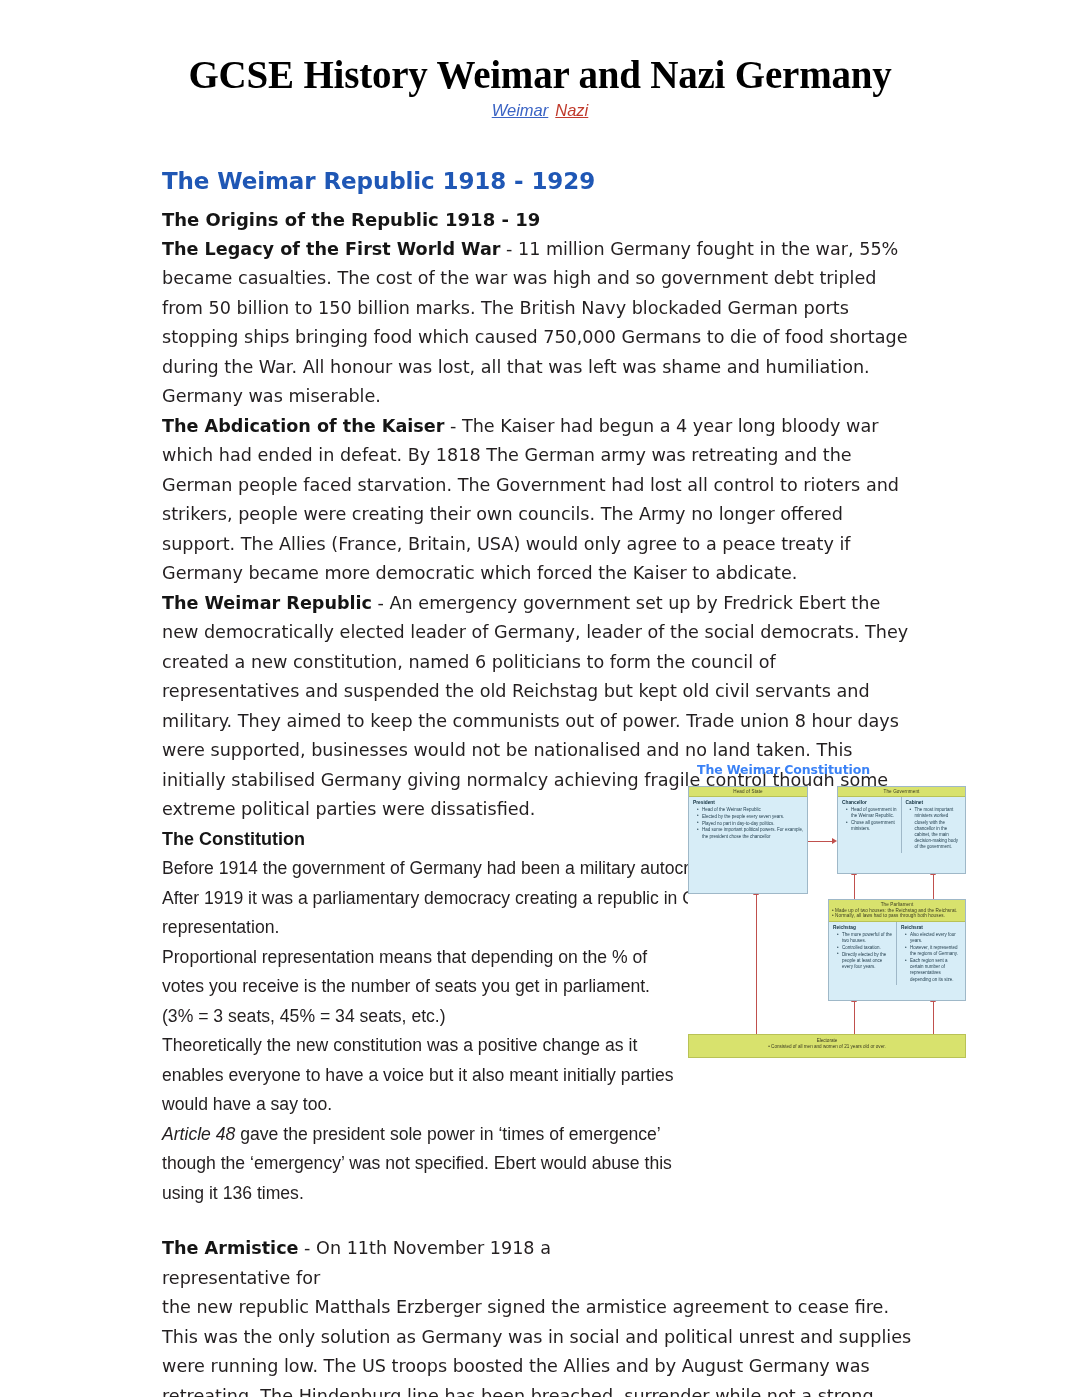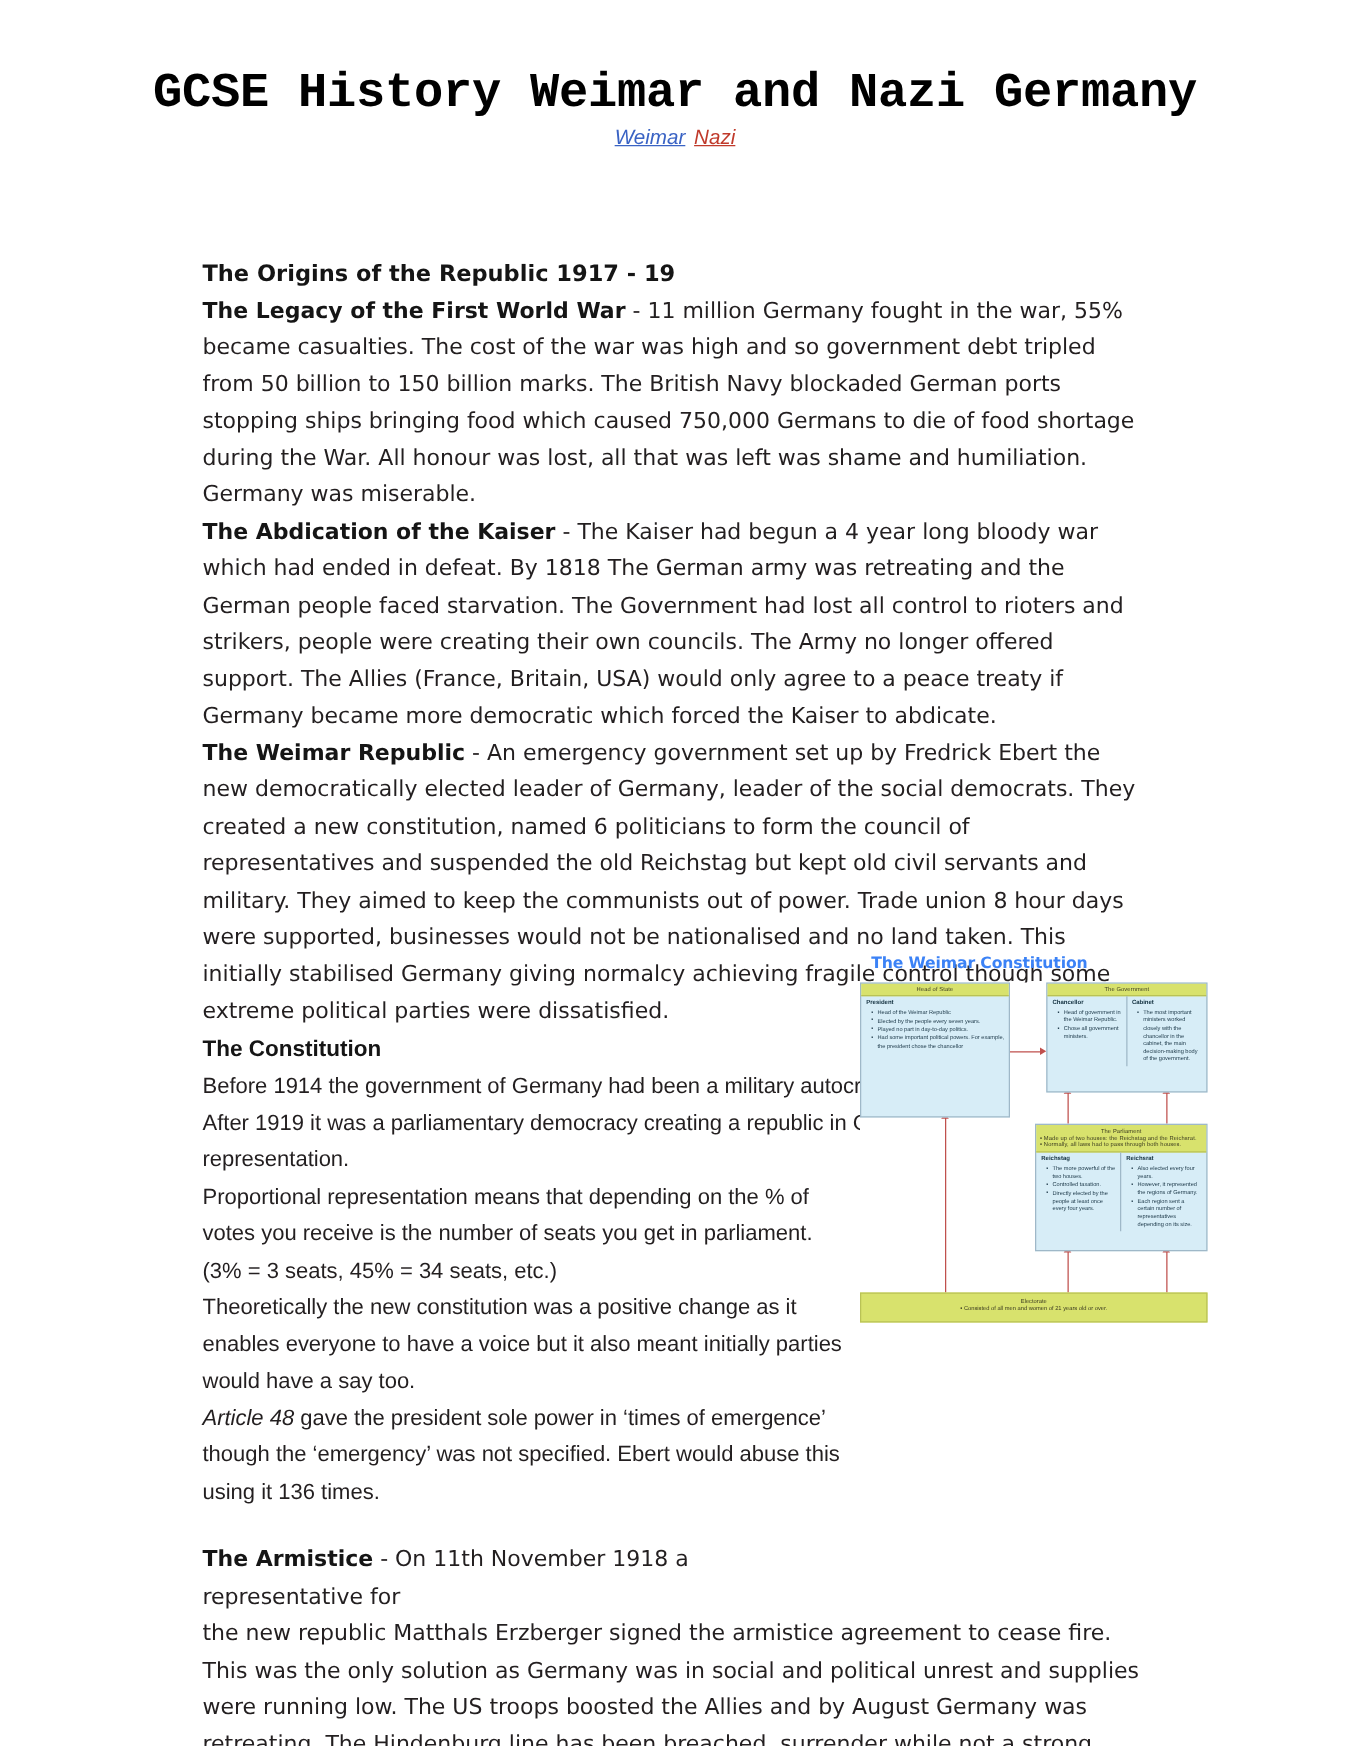--- a/index.html
+++ b/index.html
@@ -27,21 +27,21 @@
   
   .doc-title {
     text-align: center;
     font-size: 39px;
     font-weight: bold;
     letter-spacing: -0.2px;
     color: #000000;
     margin: 0;
     padding-top: 54px;
     line-height: 1.1;
-    font-family: Liberation Mono, monospace;
+    font-family: Liberation Serif, serif;
   }
   .subtitle-links {
     text-align: center;
     margin-top: 4px;
     font-size: 16.5px;
     font-style: italic;
     font-family: "Liberation Sans", sans-serif;
   }
   .link-weimar { color: #3a63c4; }
   .link-nazi { color: #c03a2b; margin-left: 7px; }
@@ -201,25 +201,26 @@
 <body>
 
 <div class="page">
 
   <h1 class="doc-title">GCSE History Weimar and Nazi Germany</h1>
 
   <div class="subtitle-links">
     <a class="link-weimar" href="#">Weimar</a><a class="link-nazi" href="#">Nazi</a>
   </div>
 
+  <div class="section-head" id="h-weimar-republic">The Weimar Republic 1918 - 1929</div>
 
   <div class="content">
 
     <p class="para">
-      <span class="sub-head">The Origins of the Republic 1917 - 19</span>
+      <span class="sub-head">The Origins of the Republic 1918 - 19</span>
     </p>
 
     <p class="para"><span class="lead">The Legacy of the First World War</span><span> - 11 million Germany fought in the war, 55% became casualties. The cost of the war was high and so government debt tripled from 50 billion to 150 billion marks. The British Navy blockaded German ports stopping ships bringing food which caused 750,000 Germans to die of food shortage during the War. All honour was lost, all that was left was shame and humiliation. Germany was miserable.</span></p>
 
     <p class="para"><span class="lead">The Abdication of the Kaiser</span><span> - The Kaiser had begun a 4 year long bloody war which had ended in defeat. By 1818 The German army was retreating and the German people faced starvation. The Government had lost all control to rioters and strikers, people were creating their own councils. The Army no longer offered support. The Allies (France, Britain, USA) would only agree to a peace treaty if Germany became more democratic which forced the Kaiser to abdicate.</span></p>
 
     <p class="para"><span class="lead">The Weimar Republic</span><span> - An emergency government set up by Fredrick Ebert the new democratically elected leader of Germany, leader of the social democrats. They created a new constitution, named 6 politicians to form the council of representatives and suspended the old Reichstag but kept old civil servants and military. They aimed to keep the communists out of power. Trade union 8 hour days were supported, businesses would not be nationalised and no land taken. This initially stabilised Germany giving normalcy achieving fragile control though some extreme political parties were dissatisfied.</span></p>
 
     <p class="para alt">
       <span class="sub-head alt">The Constitution</span>

